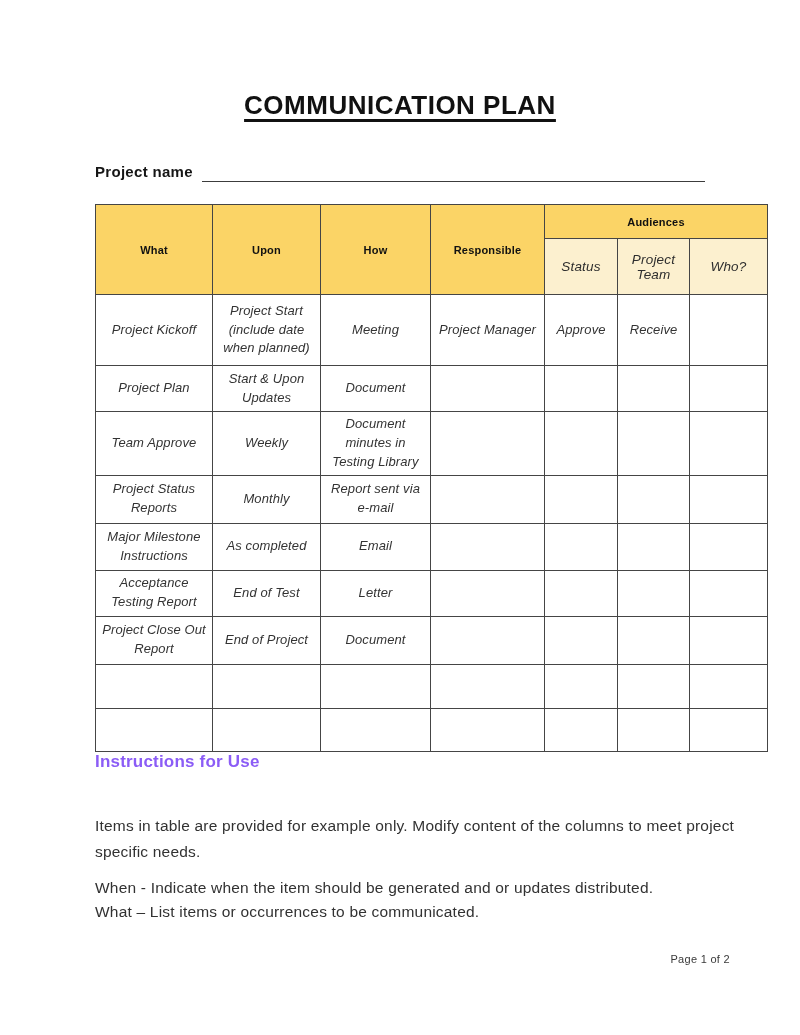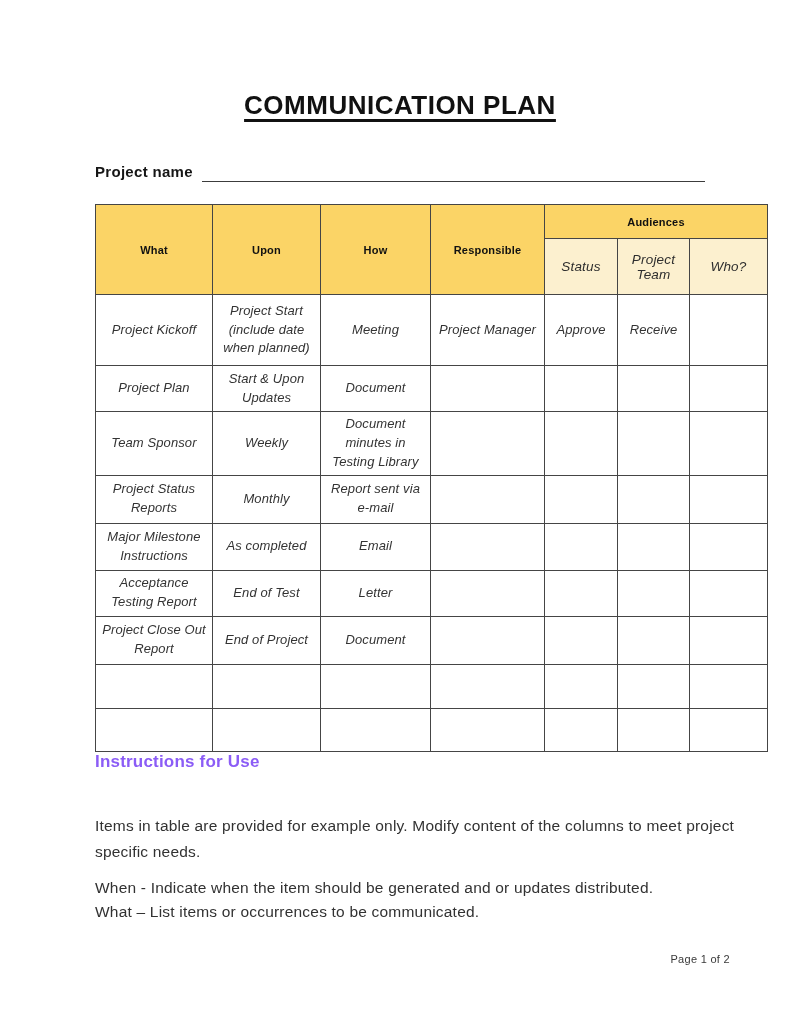--- a/index.html
+++ b/index.html
@@ -116,21 +116,21 @@
       <tr style="height:46px">
         <td>Project Plan</td>
         <td>Start &amp; Upon Updates</td>
         <td>Document</td>
         <td></td>
         <td></td>
         <td></td>
         <td></td>
       </tr>
       <tr style="height:62px">
-        <td>Team Sponsor</td>
+        <td>Team Approve</td>
         <td>Weekly</td>
         <td>Document minutes in Testing Library</td>
         <td></td>
         <td></td>
         <td></td>
         <td></td>
       </tr>
       <tr style="height:48px">
         <td>Project Status Reports</td>
         <td>Monthly</td>

